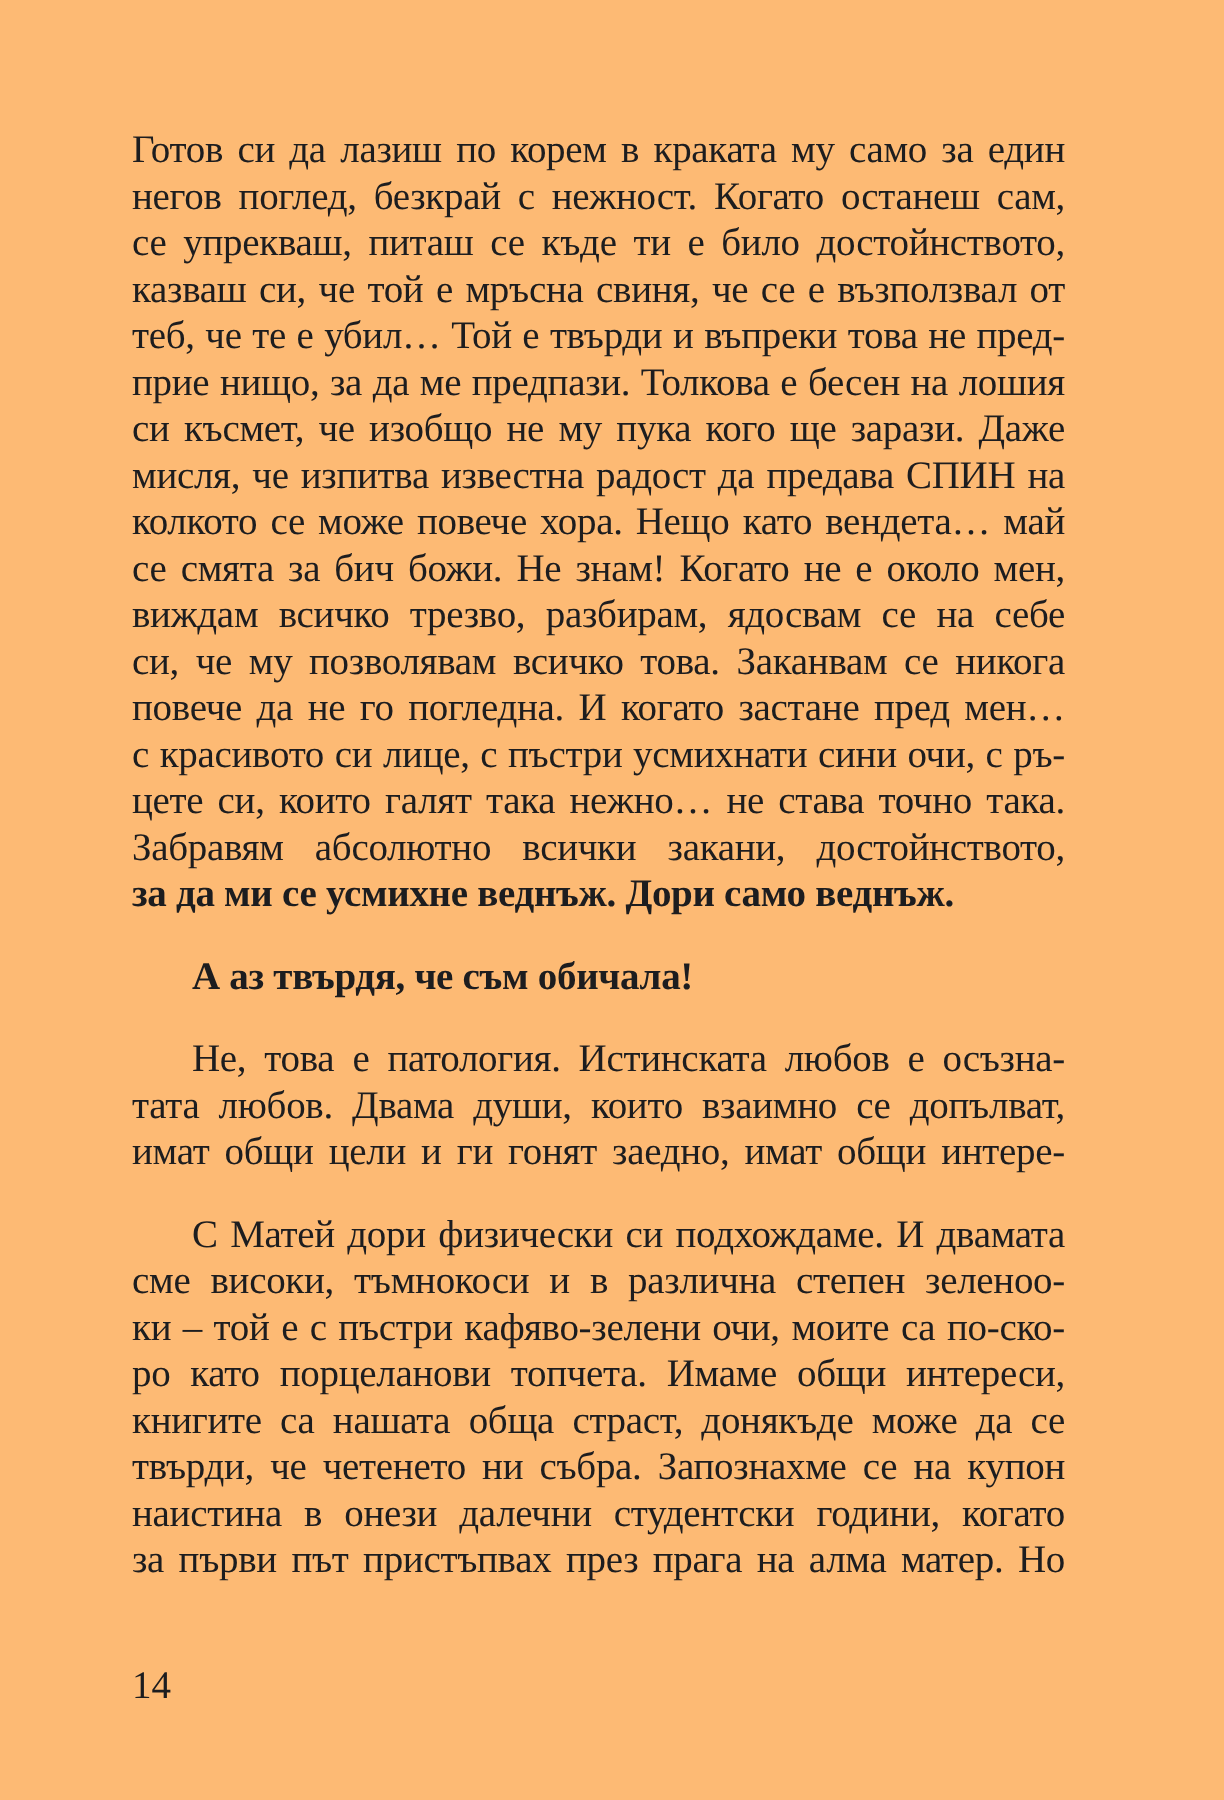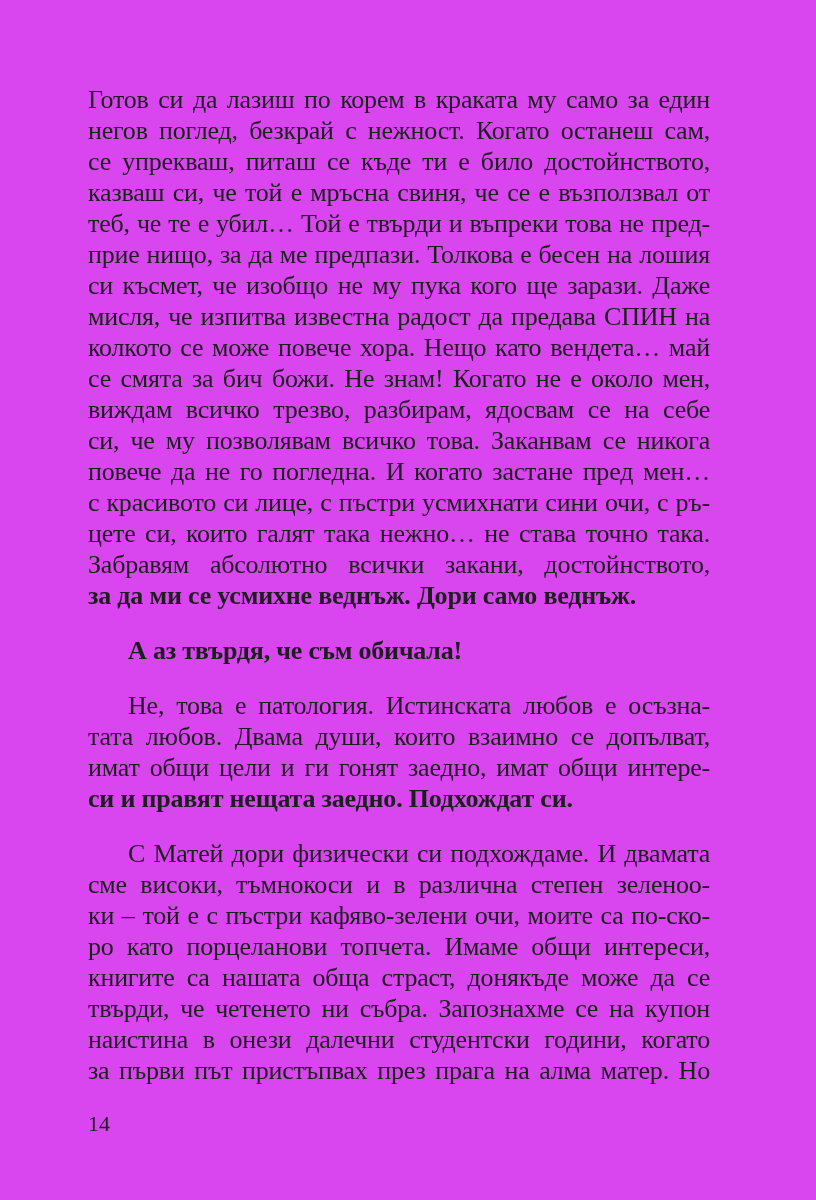--- a/index.html
+++ b/index.html
@@ -1,20 +1,20 @@
 <!DOCTYPE html>
 <html><head>
 <meta charset="utf-8">
 <style>
   html, body { margin: 0; padding: 0; }
   .page {
     position: relative;
     width: 816px;
     height: 1200px;
-    background: #d946ef;
+    background: #fdba74;
     color: #1d1d1f;
     font-family: "Liberation Serif", "DejaVu Serif", serif;
     overflow: hidden;
   }
   .text-block {
     position: absolute;
     left: 88px;
     top: 84px;
     width: 622px;
     font-size: 26px;
@@ -23,21 +23,21 @@
   }
   .ln { min-height: 31px; }
   .j { text-align: justify; text-align-last: justify; }
   .last { text-align: left; text-align-last: left; font-weight: bold; }
   .ind { text-indent: 40px; margin-top: 24px; }
   .gap { }
   .page-num {
     position: absolute;
     left: 88px;
     top: 1108px;
-    font-size: 22px;
+    font-size: 26px;
     line-height: 31px;
   }
 </style>
 </head>
 <body>
 
 <div class="page">
   <div class="text-block">
     <div class="ln j">Готов си да лазиш по корем в краката му само за един</div>
     <div class="ln j">негов поглед, безкрай с нежност. Когато останеш сам,</div>
@@ -53,21 +53,20 @@
     <div class="ln j">си, че му позволявам всичко това. Заканвам се никога</div>
     <div class="ln j">повече да не го погледна. И когато застане пред мен…</div>
     <div class="ln j">с красивото си лице, с пъстри усмихнати сини очи, с ръ-</div>
     <div class="ln j">цете си, които галят така нежно… не става точно така.</div>
     <div class="ln j">Забравям абсолютно всички закани, достойнството,</div>
     <div class="ln last">за да ми се усмихне веднъж. Дори само веднъж.</div>
     <div class="ln last ind">А аз твърдя, че съм обичала!</div>
     <div class="ln j ind">Не, това е патология. Истинската любов е осъзна-</div>
     <div class="ln j">тата любов. Двама души, които взаимно се допълват,</div>
     <div class="ln j">имат общи цели и ги гонят заедно, имат общи интере-</div>
-    <div class="ln last">си и правят нещата заедно. Подхождат си.</div>
     <div class="ln j ind gap">С Матей дори физически си подхождаме. И двамата</div>
     <div class="ln j">сме високи, тъмнокоси и в различна степен зеленоо-</div>
     <div class="ln j">ки – той е с пъстри кафяво-зелени очи, моите са по-ско-</div>
     <div class="ln j">ро като порцеланови топчета. Имаме общи интереси,</div>
     <div class="ln j">книгите са нашата обща страст, донякъде може да се</div>
     <div class="ln j">твърди, че четенето ни събра. Запознахме се на купон</div>
     <div class="ln j">наистина в онези далечни студентски години, когато</div>
     <div class="ln j">за първи път пристъпвах през прага на алма матер. Но</div>
   </div>
 

